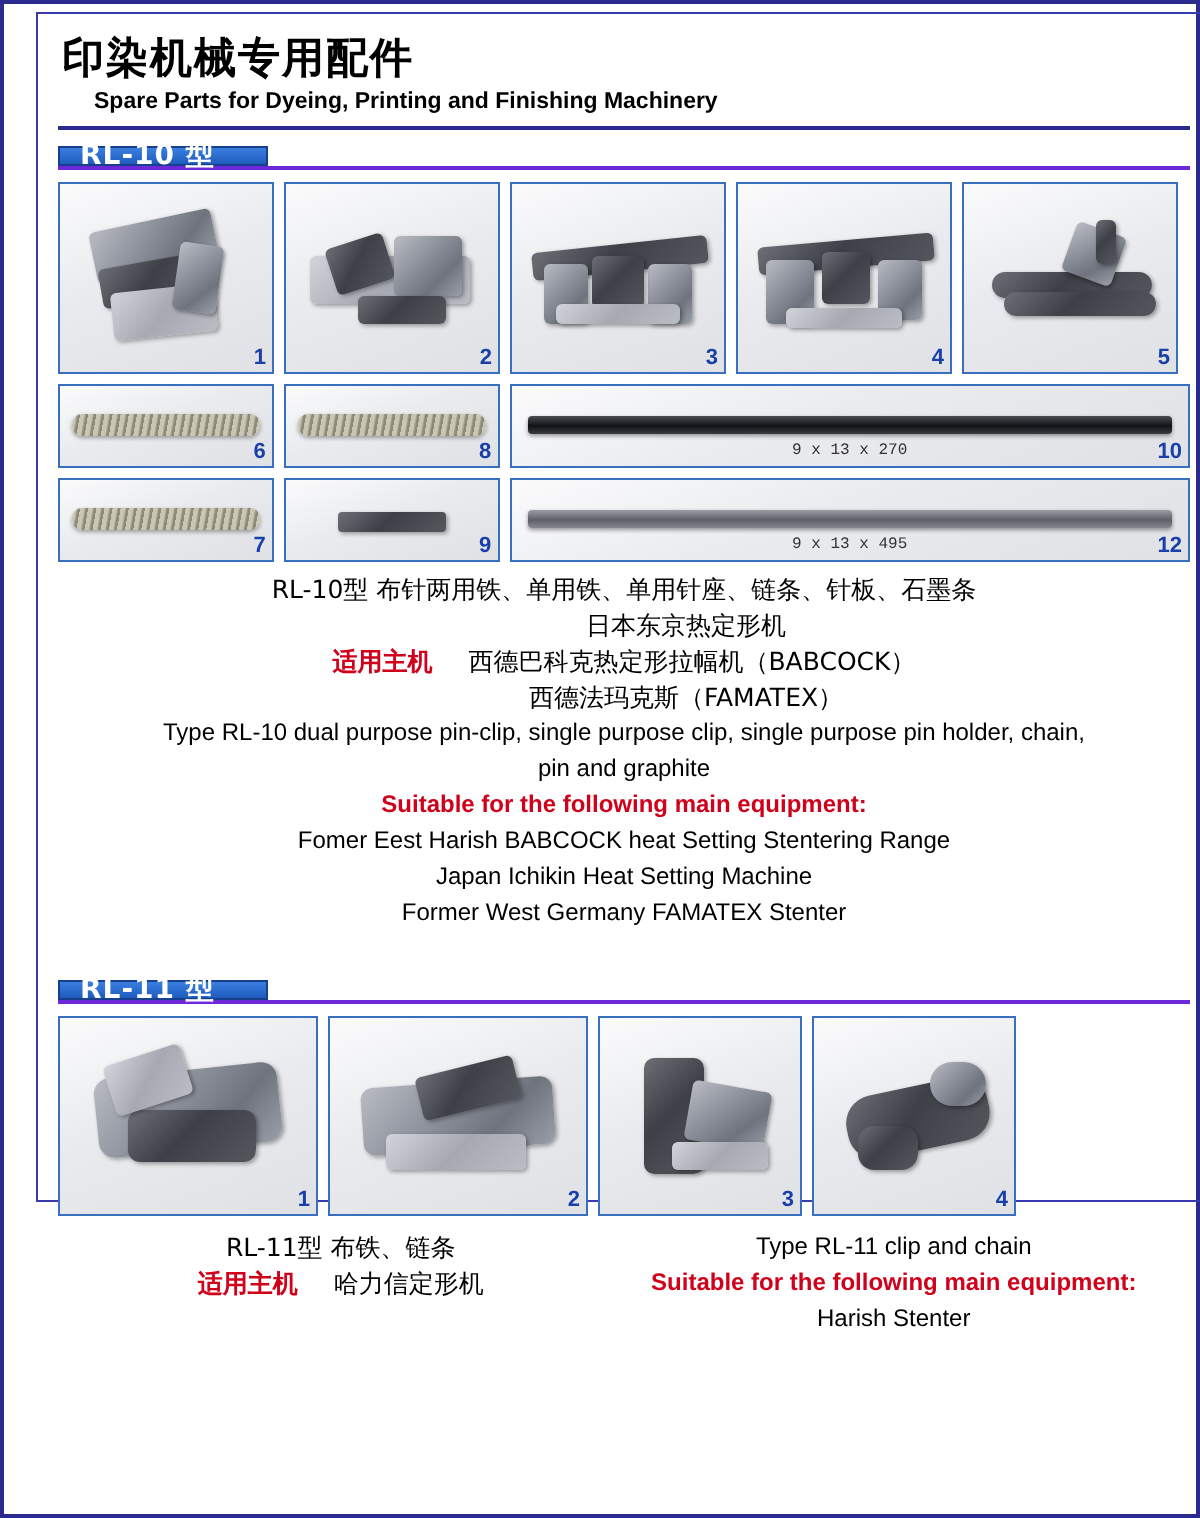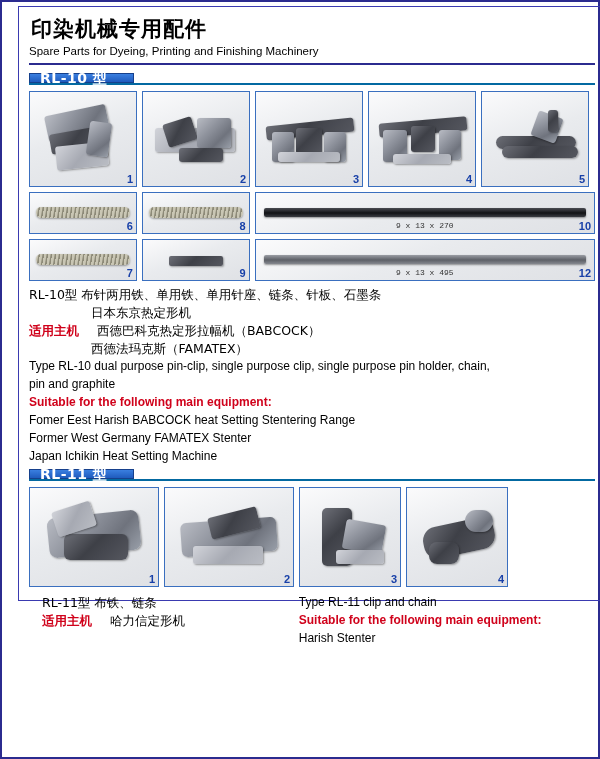--- a/index.html
+++ b/index.html
@@ -37,22 +37,22 @@
   .hdr-cn {
     font-family: "DejaVu Sans", sans-serif;
     font-size: 21px;
     font-weight: bold;
     letter-spacing: 1px;
     margin: 2px 0 2px 2px;
     color: #000;
   }
   .hdr-en {
     font-size: 11.5px;
-    font-weight: normal;
-    margin: 0 0 6px 0;
+    font-weight: bold;
+    margin: 0 0 6px 18px;
     color: #000;
   }
   .hdr-rule {
     height: 2px;
     background: #2b2b8f;
     margin: 2px 0 8px 0;
   }
   
   .sec-tab {
     display: inline-block;
@@ -60,21 +60,21 @@
     background: linear-gradient(#3a7fe0, #1f5bbd);
     color: #fff;
     font-weight: bold;
     font-size: 14px;
     padding: 4px 26px 4px 10px;
     border: 1px solid #16408c;
     font-family: "DejaVu Sans", sans-serif;
     letter-spacing: .5px;
   }
   .sec-tab-wrap {
-    border-bottom: 2px solid #0369a1;
+    border-bottom: 2px solid #6d28d9;
     margin-bottom: 6px;
     padding-bottom: 0;
     line-height: 0;
   }
   
   .row {
     display: flex;
     gap: 5px;
     margin-bottom: 5px;
   }
@@ -146,40 +146,41 @@
     box-shadow: 0 1px 2px rgba(0,0,0,.4);
   }
   .bar.grey {
     background: linear-gradient(#9a9da4, #5d6067 55%, #85888f);
   }
   
   .txt {
     font-size: 12px;
     line-height: 17px;
     margin: 1px 0;
+    text-align: center;
   }
   .txt.cn {
     font-family: "DejaVu Sans", sans-serif;
     font-size: 12.5px;
   }
   .red {
     color: #d0021b;
     font-weight: bold;
   }
   .indent-1 { padding-left: 62px; }
   .block-en { margin-top: 0; }
   .foot {
     display: flex;
     gap: 0px;
     margin-top: 6px;
   }
   .foot-col-l { width: 260px; margin-left: 13px; }
   .foot-col-r { width: 300px; }
   
-  .sec2 { margin-top: 4px; }
+  .sec2 { margin-top: 25px; }
 </style>
 </head>
 <body>
 
 <div class="page">
   <div class="inner">
 
     <div class="hdr-cn">印染机械专用配件</div>
     <div class="hdr-en">Spare Parts for Dyeing, Printing and Finishing Machinery</div>
     <div class="hdr-rule"></div>
@@ -288,22 +289,22 @@
       <span class="red">适用主机</span>
       <span style="display:inline-block;width:10px"></span>
       <span>西德巴科克热定形拉幅机（BABCOCK）</span>
     </div>
     <div class="txt cn indent-1">西德法玛克斯（FAMATEX）</div>
 
     <div class="txt block-en">Type RL-10 dual purpose pin-clip, single purpose clip, single purpose pin holder, chain,</div>
     <div class="txt">pin and graphite</div>
     <div class="txt red">Suitable for the following main equipment:</div>
     <div class="txt">Fomer Eest Harish BABCOCK heat Setting Stentering Range</div>
+    <div class="txt">Japan Ichikin Heat Setting Machine</div>
     <div class="txt">Former West Germany FAMATEX Stenter</div>
-    <div class="txt">Japan Ichikin Heat Setting Machine</div>
 
     <div class="sec-tab-wrap sec2">
       <span class="sec-tab">RL-11 型</span>
     </div>
 
     <div class="row">
       <div class="cell" style="width:130px;height:100px">
         <div class="photo">
           <div class="metal" style="left:18px;top:26px;width:92px;height:40px;border-radius:8px;transform:rotate(-6deg)"></div>
           <div class="metal dark" style="left:34px;top:46px;width:64px;height:26px;border-radius:6px"></div>

